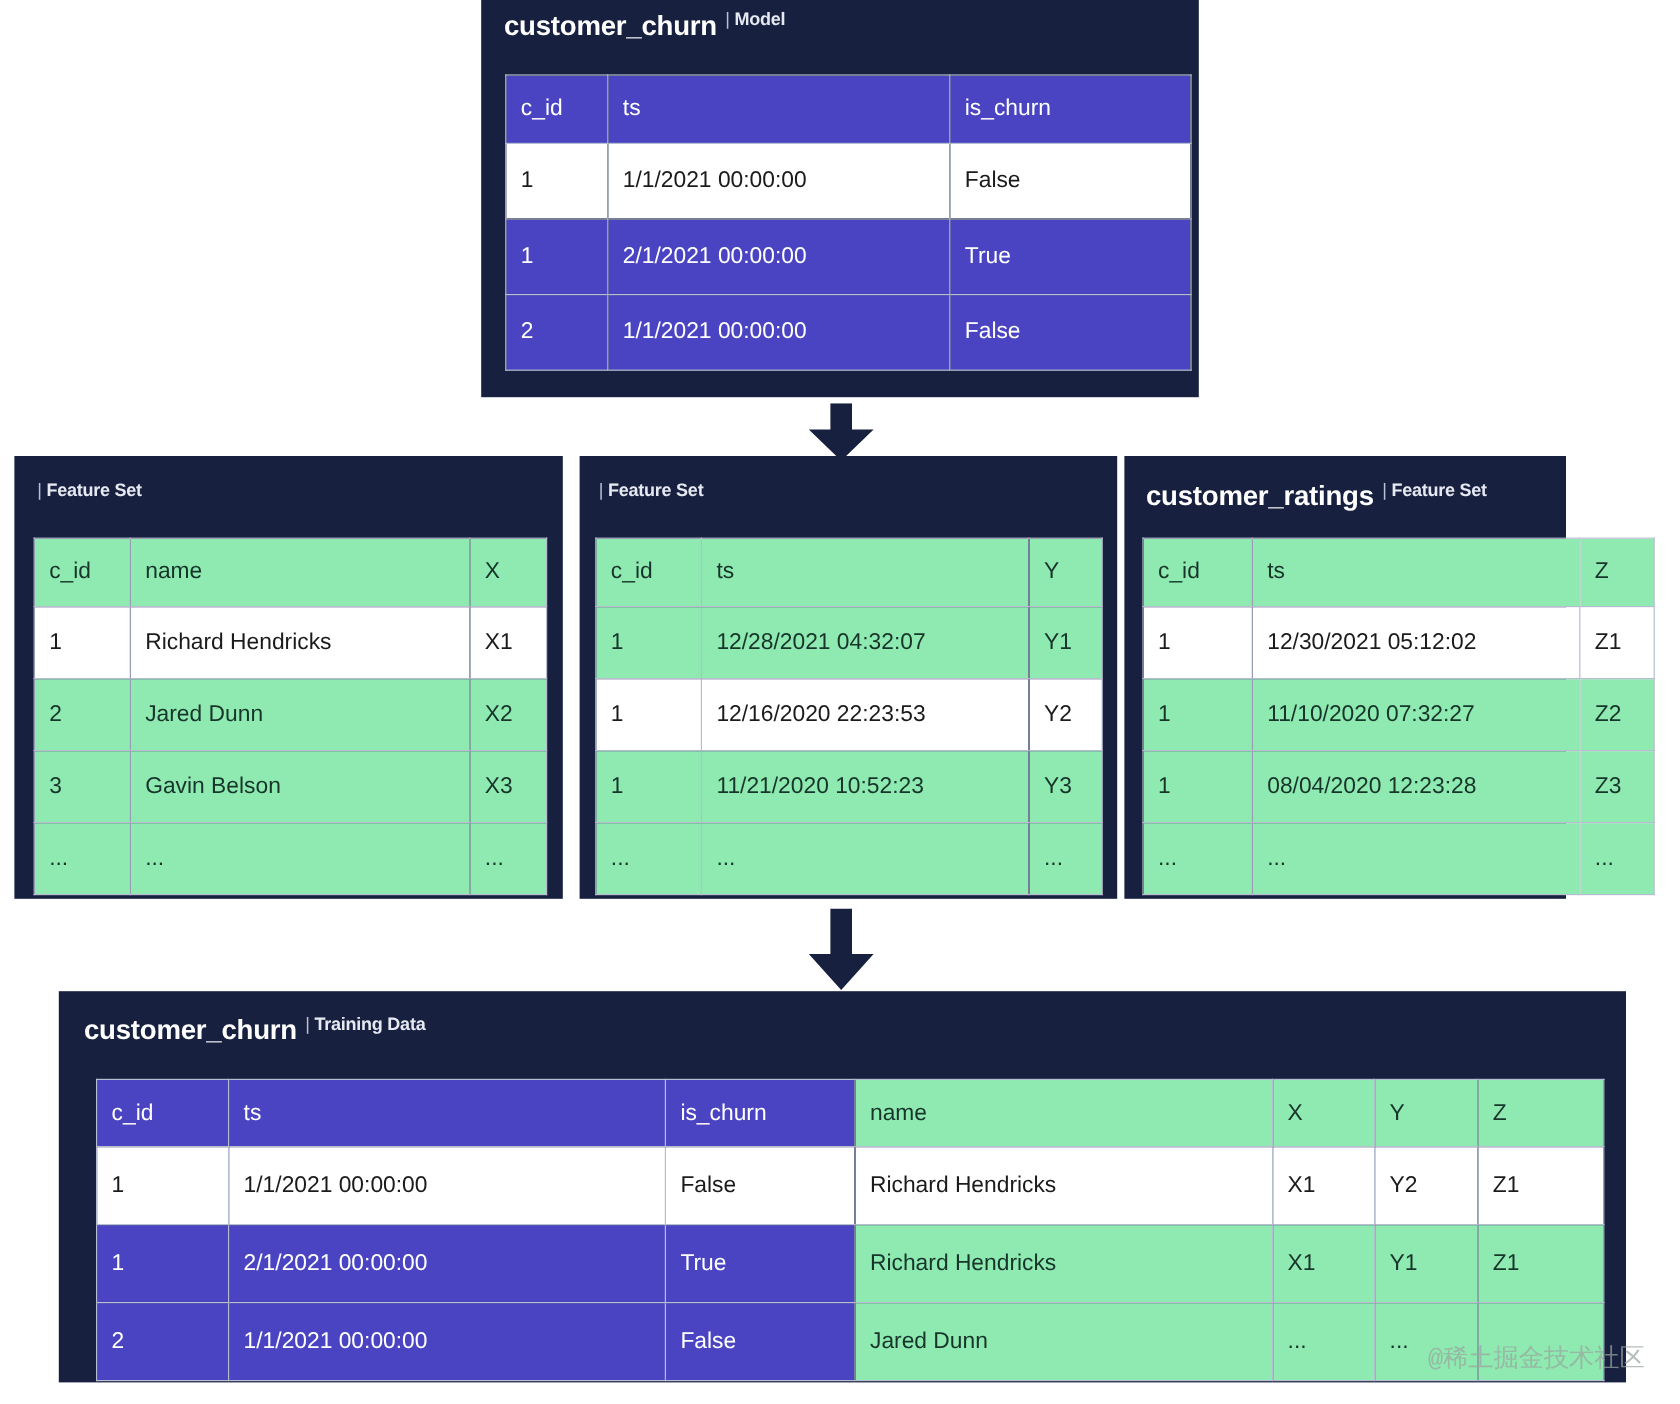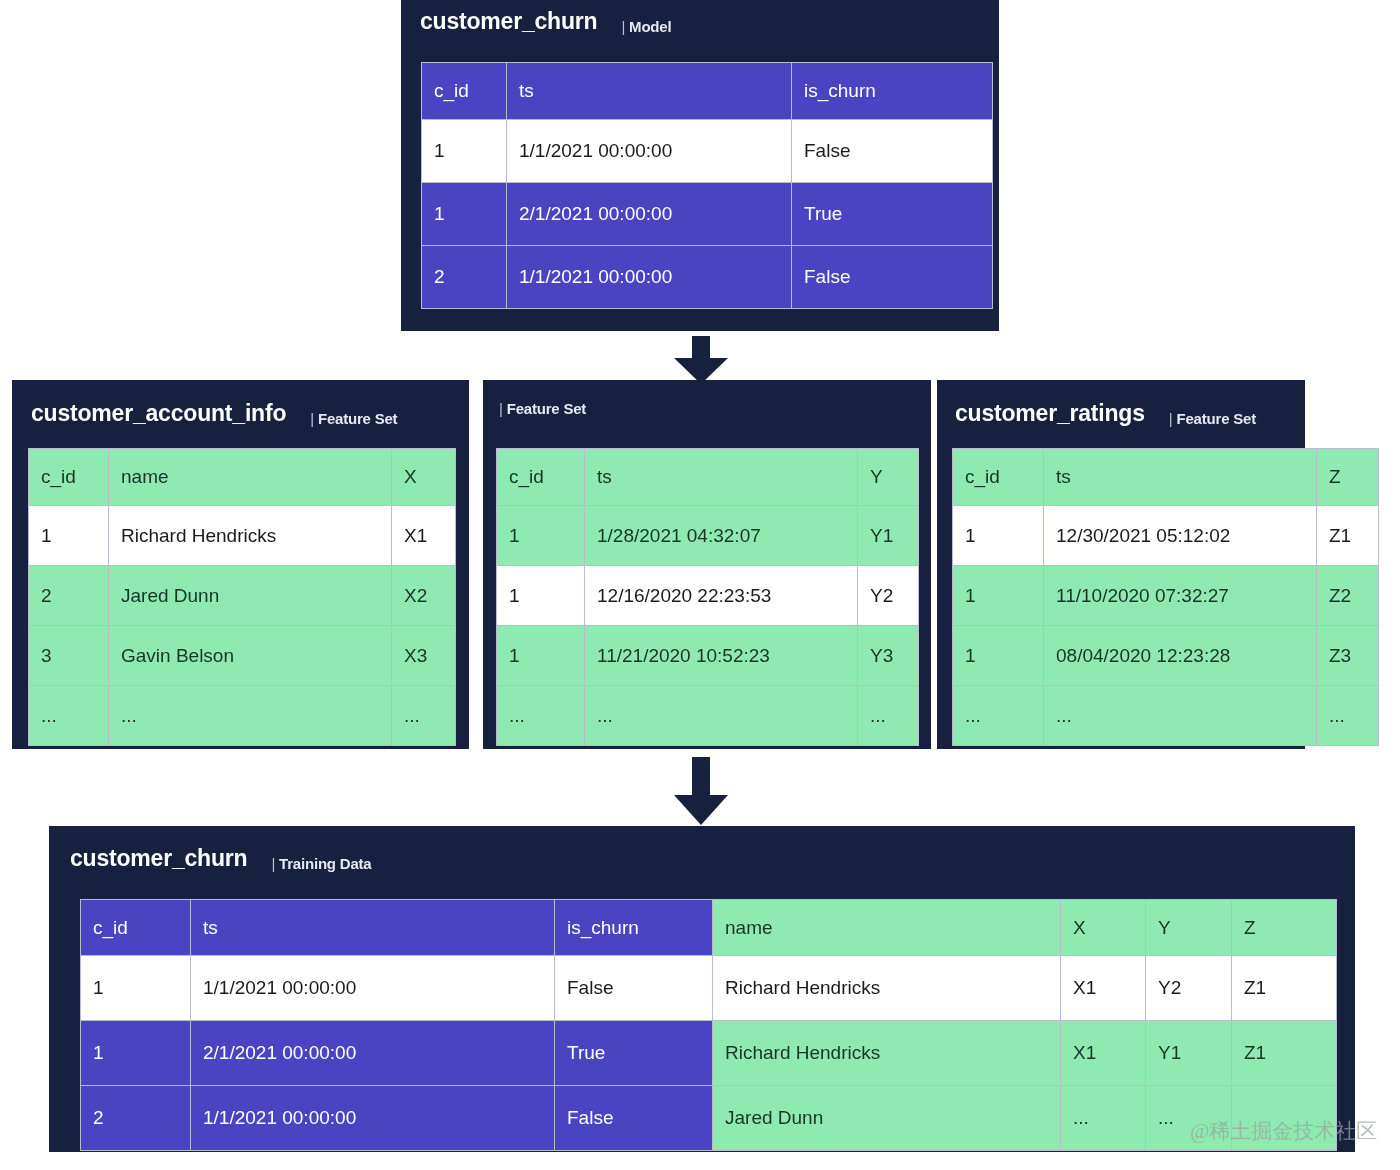--- a/index.html
+++ b/index.html
@@ -22,22 +22,22 @@
     box-sizing: border-box;
     padding: 0;
   }
   .panel-title {
     color: #ffffff;
     font-size: 23px;
     font-weight: bold;
     letter-spacing: -0.2px;
     white-space: nowrap;
     display: flex;
-    align-items: flex-end;
-    gap: 24px;
+    align-items: flex-start;
+    gap: 7px;
   }
   .panel-title .sub {
     font-size: 15px;
     font-weight: bold;
     color: #e6e9f2;
   }
   .panel-title .sub .bar { color: #b9c0d4; font-weight: normal; }
 
   
   table.grid {
@@ -72,21 +72,21 @@
     fill: #17213f;
   }
 
   
   .watermark {
     position: absolute;
     color: #9aa6a0;
     opacity: 0.72;
     font-size: 21px;
     white-space: nowrap;
-    font-family: Liberation Serif, serif;
+    font-family: Liberation Mono, monospace;
   }
 </style>
 </head>
 <body>
 
 <div class="panel" style="left:401px; top:-6px; width:598px; height:337px;">
   <div class="panel-title" style="position:absolute; left:19px; top:14px;">
     <span>customer_churn</span>
     <span class="sub">
       <span class="bar">|</span>
@@ -127,21 +127,20 @@
     </table>
   </div>
 </div>
 
 <svg class="arrow" style="left:670px; top:336px;" width="62" height="48" viewBox="0 0 62 48">
   <polygon points="22,0 40,0 40,22 58,22 31,48 4,22 22,22"></polygon>
 </svg>
 
 <div class="panel" style="left:12px; top:380px; width:457px; height:369px;">
   <div class="panel-title" style="position:absolute; left:19px; top:20px;">
-    <span>customer_account_info</span>
     <span class="sub">
       <span class="bar">|</span>
       <span>Feature Set</span>
     </span>
   </div>
   <div style="position:absolute; left:16px; top:68px; width:428px;">
     <table class="grid sc-green">
       <colgroup>
           <col style="width:80px">
           <col>
@@ -197,21 +196,21 @@
       <thead>
         <tr>
           <th style="height:56px">c_id</th>
           <th>ts</th>
           <th>Y</th>
         </tr>
       </thead>
       <tbody>
         <tr>
           <td class="fill" style="height:59px">1</td>
-          <td class="fill">1/28/2021 04:32:07</td>
+          <td class="fill">12/28/2021 04:32:07</td>
           <td class="fill">Y1</td>
         </tr>
         <tr>
           <td class="white" style="height:59px">1</td>
           <td class="white">12/16/2020 22:23:53</td>
           <td class="white">Y2</td>
         </tr>
         <tr>
           <td class="fill" style="height:59px">1</td>
           <td class="fill">11/21/2020 10:52:23</td>

